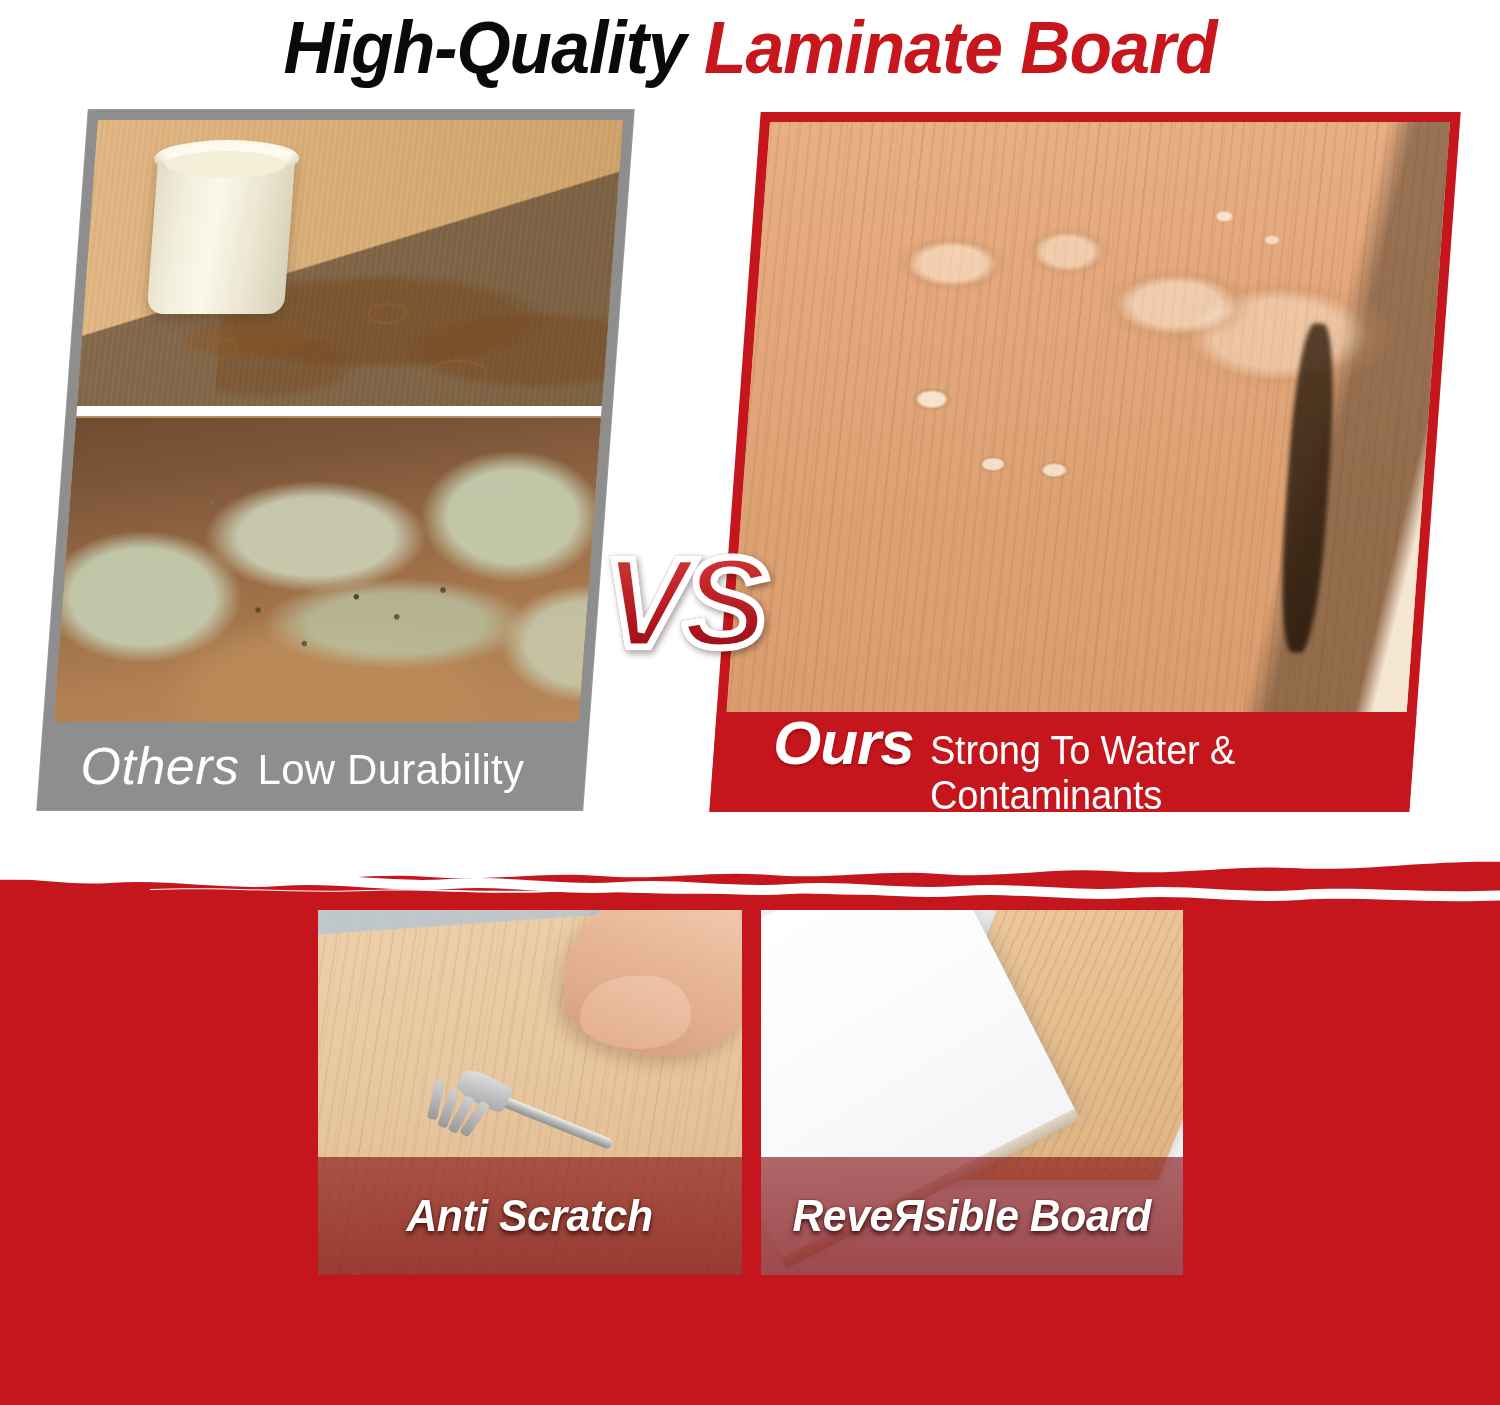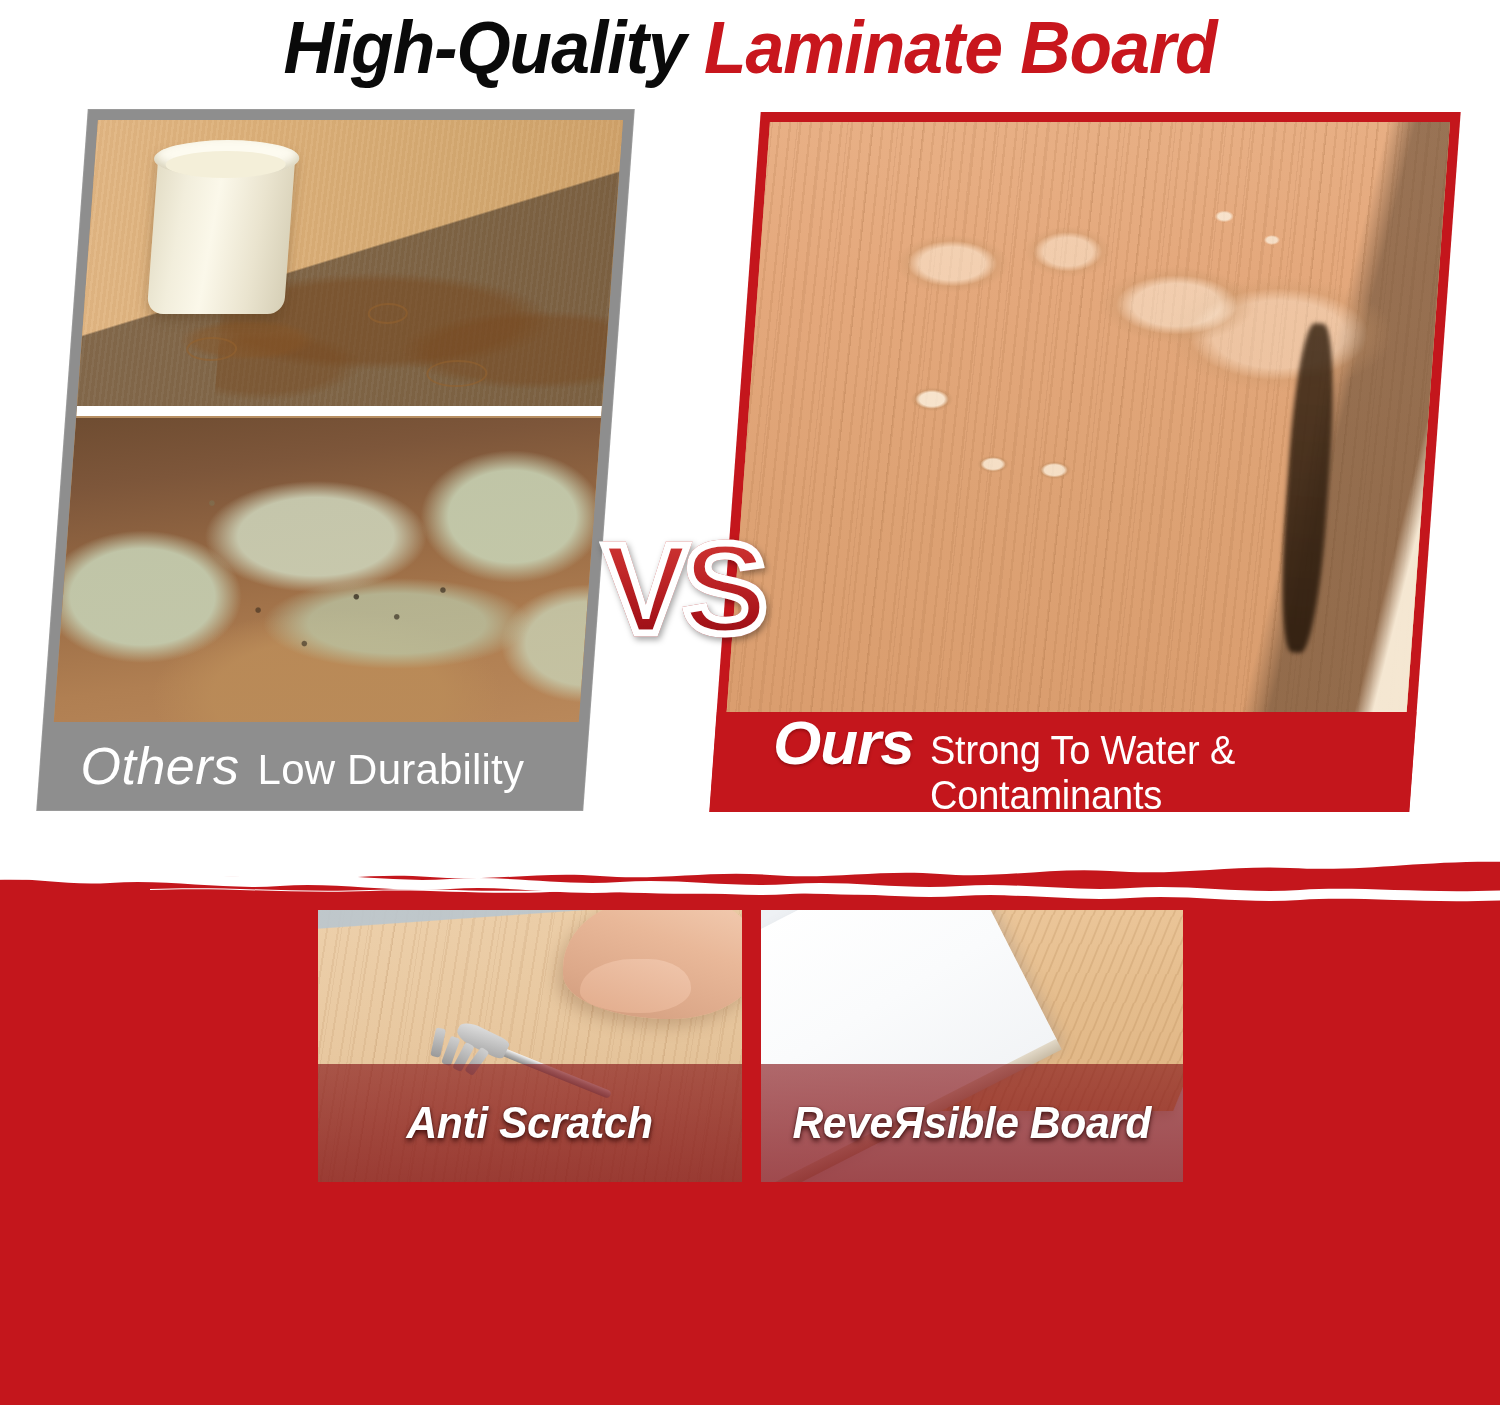--- a/index.html
+++ b/index.html
@@ -187,22 +187,22 @@
     letter-spacing:-1px;
     text-shadow:0 2px 3px rgba(90,0,0,.45);
   }
   .cap-ours-sub{
     color:#ffffff;font-size:40px;font-weight:400;letter-spacing:-.2px;
     transform:scaleX(.95);transform-origin:left;
   }
 
   
   .vs{
-    position:absolute;left:603px;top:425px;z-index:40;
-    font-size:128px;font-weight:bold;
+    position:absolute;left:603px;top:439px;z-index:40;
+    font-size:128px;font-weight:bold;font-style:italic;
     letter-spacing:-6px;
     line-height:1;
     background:linear-gradient(180deg,#D23A35 0%,#C2282A 35%,#A8141A 72%,#8E0E14 100%);
     -webkit-background-clip:text;background-clip:text;
     color:transparent;
     -webkit-text-stroke:7px #ffffff;
     paint-order:stroke fill;
     filter:drop-shadow(2px 3px 3px rgba(0,0,0,.35));
   }
 
@@ -215,21 +215,21 @@
   .torn{
     position:absolute;left:-10px;top:-4px;width:1520px;height:70px;
     overflow:hidden;
   }
   .torn svg{display:block;width:1520px;height:70px;}
   .cards{
     position:absolute;left:0;top:60px;width:1500px;height:420px;
     display:flex;justify-content:center;gap:19px;
   }
   .card{
-    position:relative;width:424px;height:272px;overflow:hidden;
+    position:relative;width:424px;height:365px;overflow:hidden;
     background:#e8c49c;
     box-shadow:0 0 0 3px rgba(0,0,0,0.0);
   }
   .card.mid{width:422px;}
   .card .label{
     position:absolute;left:0;right:0;bottom:0;height:118px;
     background:linear-gradient(180deg, rgba(130,14,18,.62) 0%, rgba(130,14,18,.74) 100%);
     display:flex;align-items:center;justify-content:center;
   }
   .card .label span{

